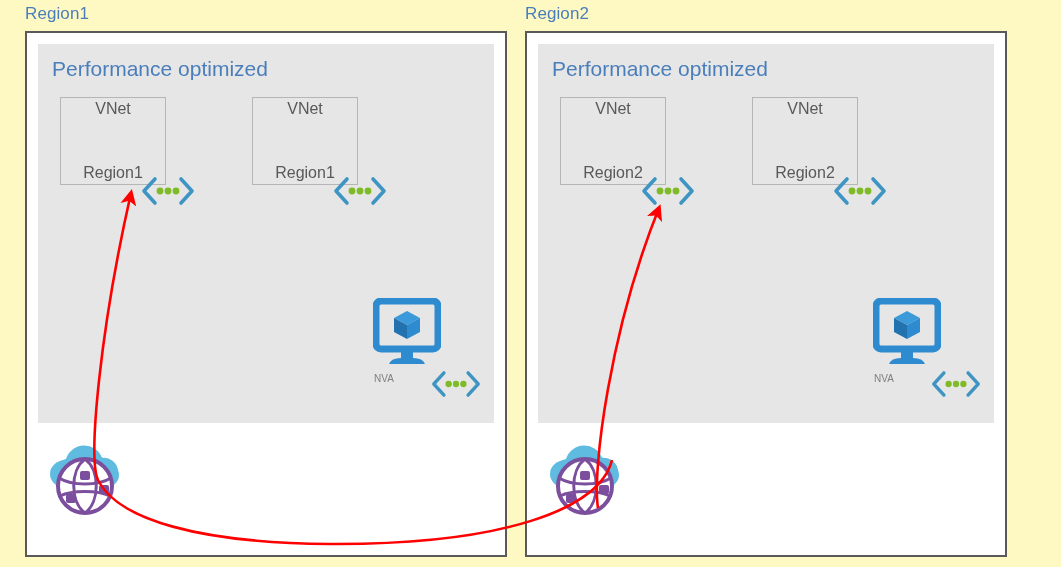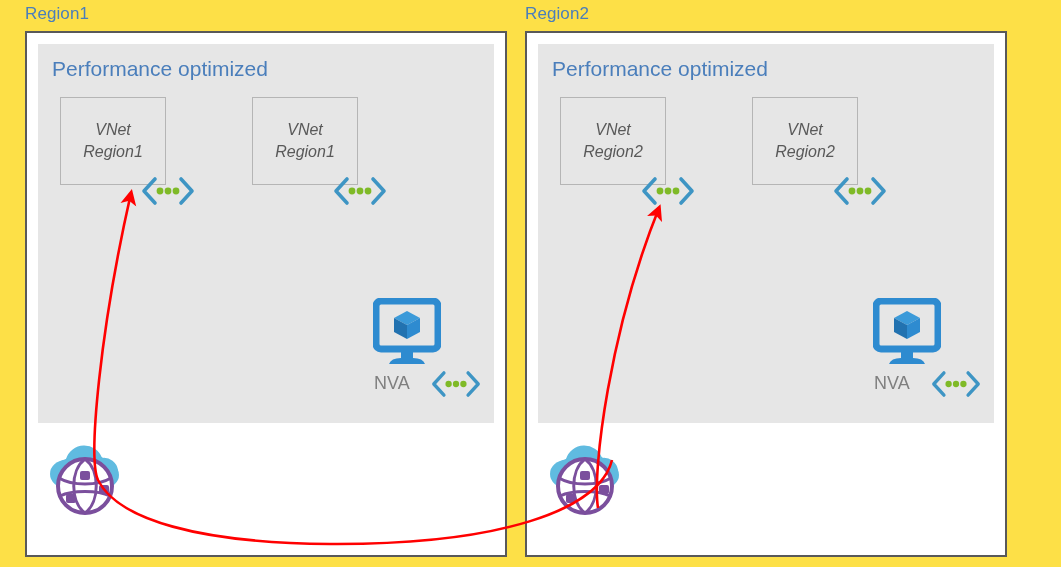--- a/index.html
+++ b/index.html
@@ -11,21 +11,21 @@
   body {
     font-family: "Liberation Sans", sans-serif;
     width: 1061px;
     height: 573px;
     overflow: hidden;
   }
   #canvas {
     position: relative;
     width: 1061px;
     height: 567px;
-    background: #fde047;
+    background: #fef9c3;
   }
   .region-label {
     position: absolute;
     font-size: 17px;
     color: #4a7ebb;
     font-family: "Liberation Sans", sans-serif;
     letter-spacing: 0.1px;
     white-space: nowrap;
   }
   .region-box {
@@ -47,39 +47,38 @@
     white-space: nowrap;
   }
   .vnet-box {
     position: absolute;
     border: 1px solid #b5b5b5;
     background: transparent;
     box-sizing: border-box;
     display: flex;
     flex-direction: column;
     align-items: center;
-    justify-content: center;
+    justify-content: space-between;
     line-height: 1.35;
-    font-style: italic;
   }
   .vnet-line {
     font-size: 16px;
     color: #595959;
     font-family: "Liberation Sans", sans-serif;
     white-space: nowrap;
   }
   .conn-icon {
     position: absolute;
   }
   .nva-icon {
     position: absolute;
   }
   .nva-label {
     position: absolute;
-    font-size: 18px;
+    font-size: 10px;
     color: #7f7f7f;
     font-family: "Liberation Sans", sans-serif;
     white-space: nowrap;
   }
   .cloud-icon {
     position: absolute;
   }
   #wires {
     position: absolute;
     left: 0;

